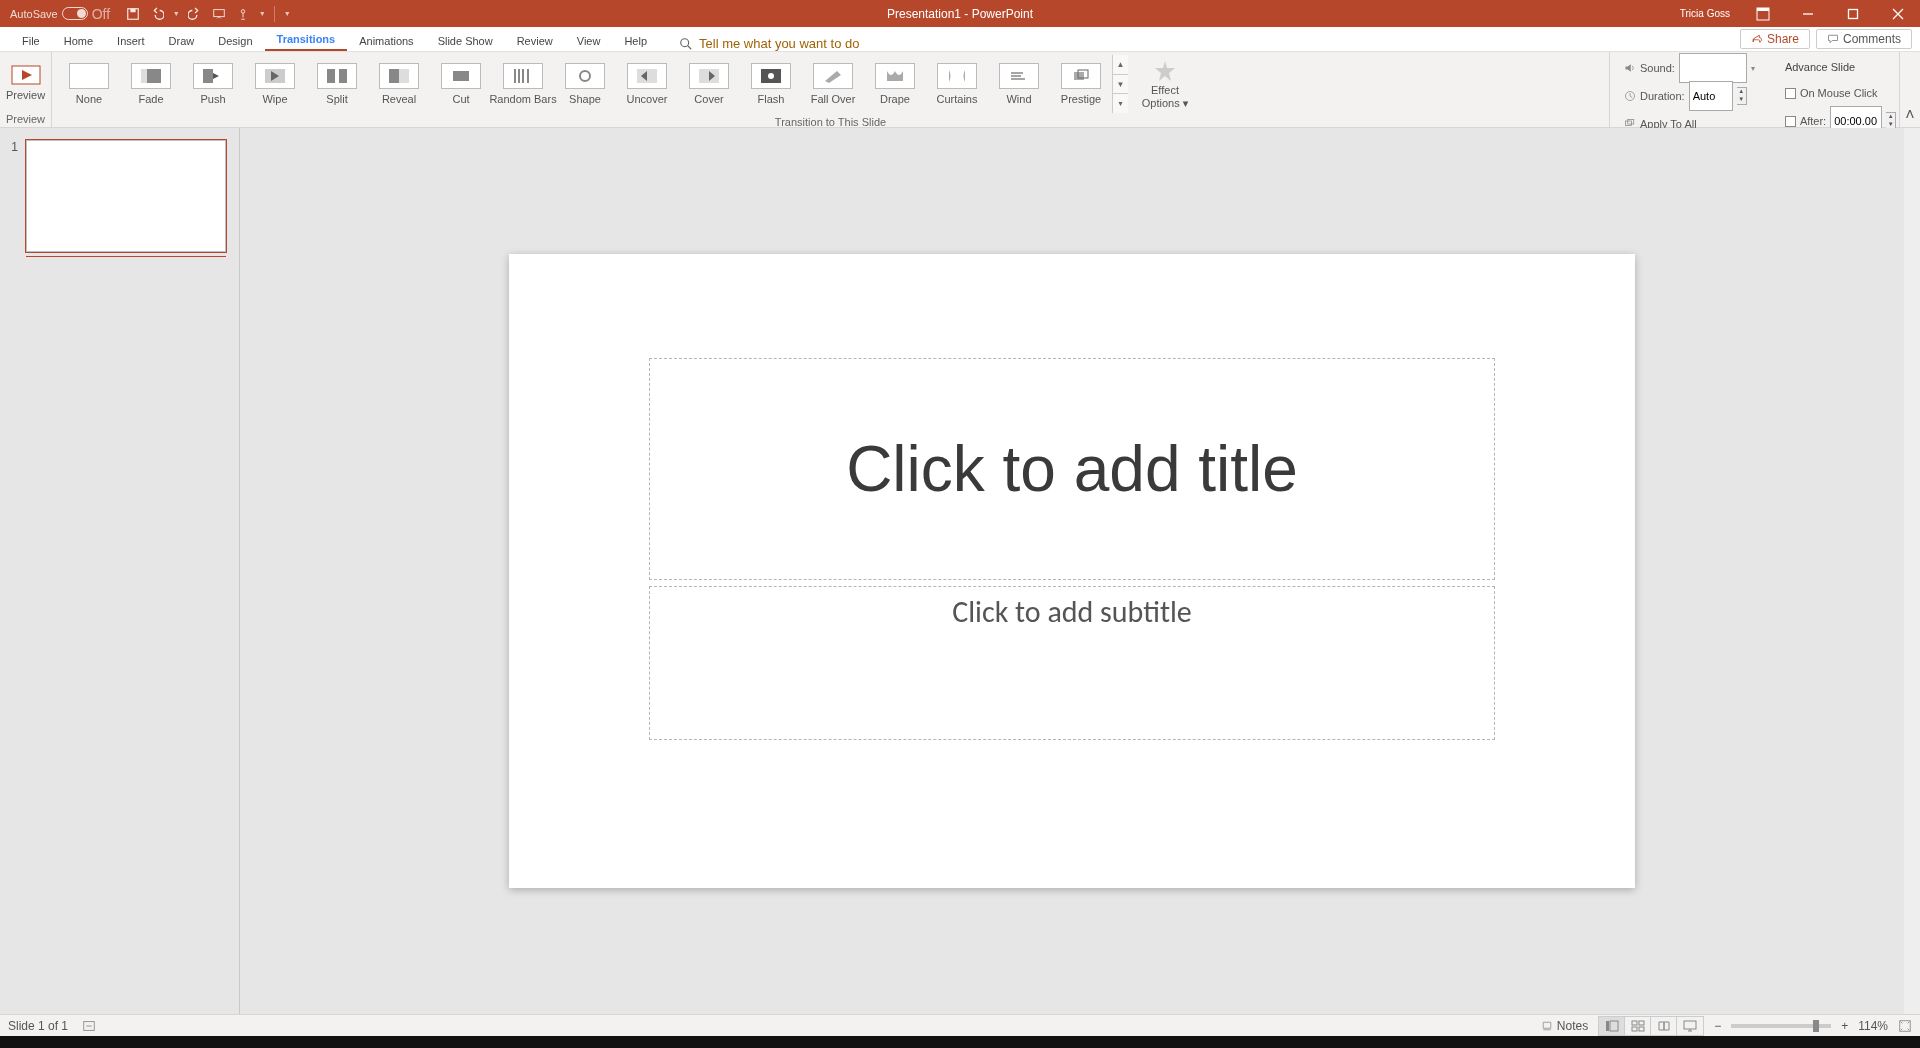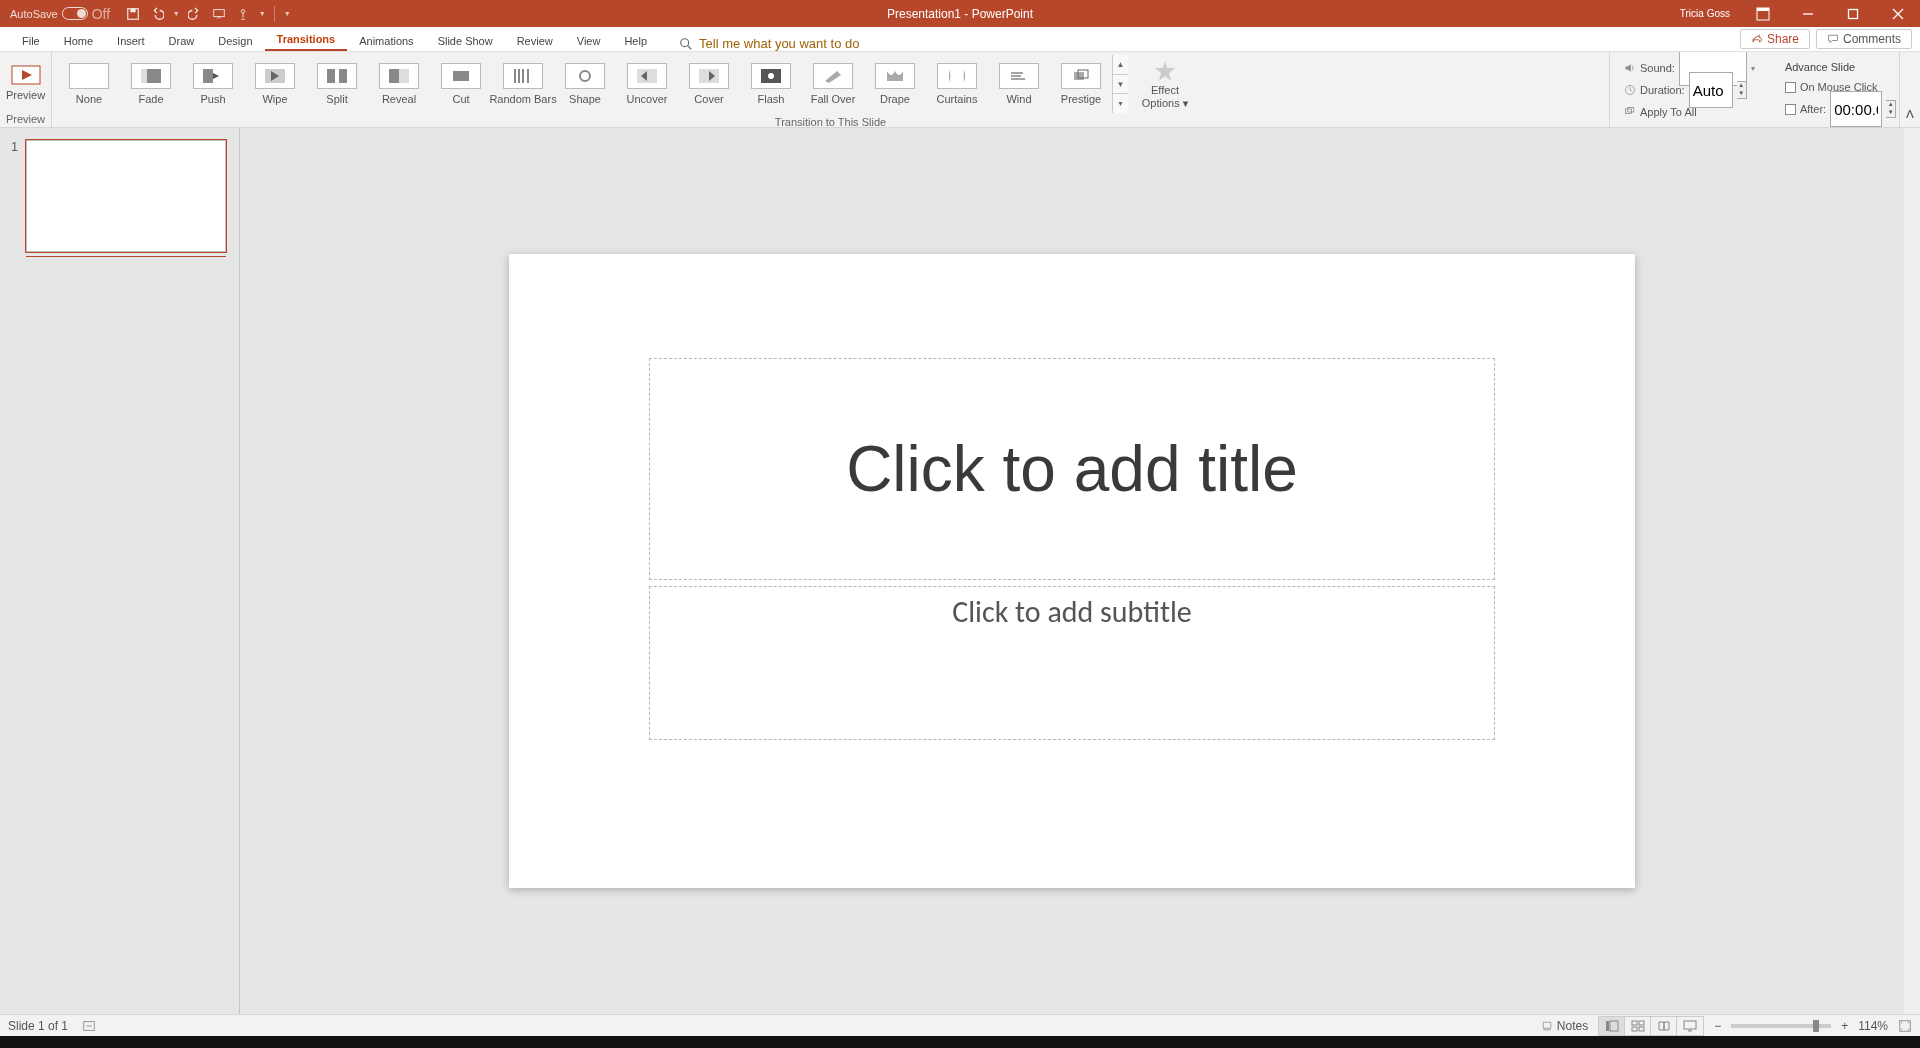--- a/index.html
+++ b/index.html
@@ -15,21 +15,21 @@
 .qat-icon { width: 14px; height: 14px; display: flex; align-items: center; justify-content: center; opacity: 0.9; cursor: pointer; }
 .qat-sep { width: 1px; height: 16px; background: rgba(255,255,255,0.3); }
 .title-center { position: absolute; left: 50%; transform: translateX(-50%); font-size: 12px; }
 .titlebar-right { margin-left: auto; display: flex; align-items: center; gap: 0; }
 .username { padding: 0 10px; font-size: 10px; }
 .win-btn { width: 45px; height: 27px; display: flex; align-items: center; justify-content: center; cursor: pointer; }
 
 
 .menubar { height: 25px; background: #fff; display: flex; align-items: flex-end; padding: 0 10px; border-bottom: 1px solid #e1e1e1; position: relative; }
 .menu-tab { padding: 20px 12px 4px; font-size: 11px; color: #444; cursor: pointer; }
-.menu-tab.active { color: #c2410c; border-bottom: 2px solid #b7472a; font-weight: 600; }
+.menu-tab.active { color: #3b82f6; border-bottom: 2px solid #b7472a; font-weight: 600; }
 .tellme { display: flex; align-items: center; margin-left: 20px; gap: 6px; color: #a16207; font-size: 13px; }
 .menu-right { position: absolute; right: 8px; top: 2px; display: flex; gap: 6px; }
 .share-btn, .comments-btn { border: 1px solid #ccc; padding: 2px 10px; font-size: 12px; border-radius: 2px; background: #fff; color: #555; display: flex; align-items: center; gap: 4px; cursor: pointer; }
 .share-btn { color: #b7472a; }
 
 
 .ribbon { height: 76px; background: #f3f2f1; border-bottom: 1px solid #d6d6d6; display: flex; }
 .ribbon-group { border-right: 1px solid #d6d6d6; display: flex; flex-direction: column; }
 .group-body { flex: 1; display: flex; align-items: center; padding: 2px 6px; }
 .group-label { text-align: center; font-size: 11px; color: #666; padding-bottom: 2px; }
@@ -42,23 +42,23 @@
 .trans-thumb { width: 40px; height: 26px; background: #fff; border: 1px solid #bbb; display: flex; align-items: center; justify-content: center; }
 .trans-thumb svg { width: 20px; height: 14px; }
 .trans-label { font-size: 11px; color: #555; white-space: nowrap; }
 .gallery-scroll { width: 16px; height: 58px; display: flex; flex-direction: column; border-left: 1px solid #ccc; }
 .gallery-scroll div { flex: 1; display: flex; align-items: center; justify-content: center; border-bottom: 1px solid #ccc; font-size: 8px; color: #666; cursor: pointer; background:#f8f8f8; }
 .gallery-scroll div:last-child { border-bottom: none; }
 
 .effect-opts { display: flex; flex-direction: column; align-items: center; width: 58px; gap: 1px; cursor: pointer; color: #aaa; }
 .effect-star { width: 24px; height: 24px; }
 
-.timing-group { padding: 4px 8px; display: flex; flex-direction: column; gap: 2px; font-size: 11px; color: #555; }
+.timing-group { padding: 4px 8px; display: flex; flex-direction: column; gap: 8px; font-size: 11px; color: #555; }
 .timing-row { display: flex; align-items: center; gap: 4px; height: 20px; }
-.timing-input { width: 60px; height: 36px; border: 1px solid #aaa; font-size: 15px; padding: 0 3px; background: #fff; }
+.timing-input { width: 60px; height: 30px; border: 1px solid #aaa; font-size: 11px; padding: 0 3px; background: #fff; }
 .spinbtn { width: 10px; height: 18px; border: 1px solid #aaa; border-left: none; display: flex; flex-direction: column; background: #f0f0f0; }
 .spinbtn span { flex: 1; font-size: 6px; text-align: center; line-height: 7px; }
 .checkbox { width: 11px; height: 11px; border: 1px solid #888; background: #fff; }
 .advance-title { font-size: 11px; color: #444; margin-bottom: 2px; }
 
 .collapse-ribbon { width: 20px; display: flex; align-items: flex-end; justify-content: center; padding-bottom: 3px; color: #555; cursor: pointer; }
 
 
 .workarea { flex: 1; display: flex; background: #e6e6e6; overflow: hidden; }
 .thumbs-pane { width: 240px; background: #e6e6e6; border-right: 1px solid #c8c8c8; padding: 12px 8px; }

